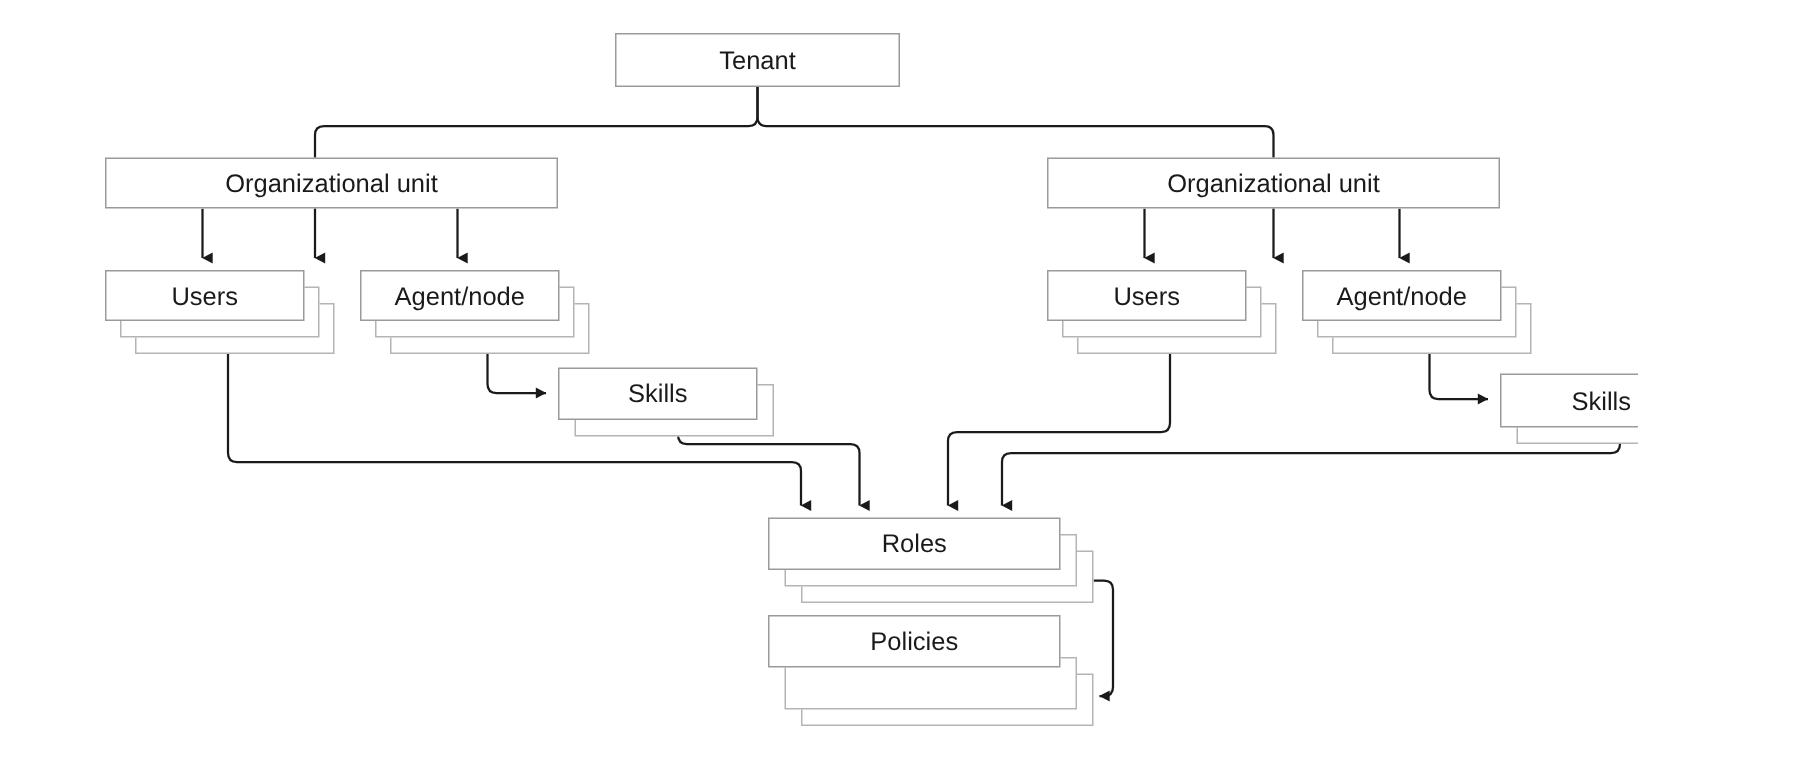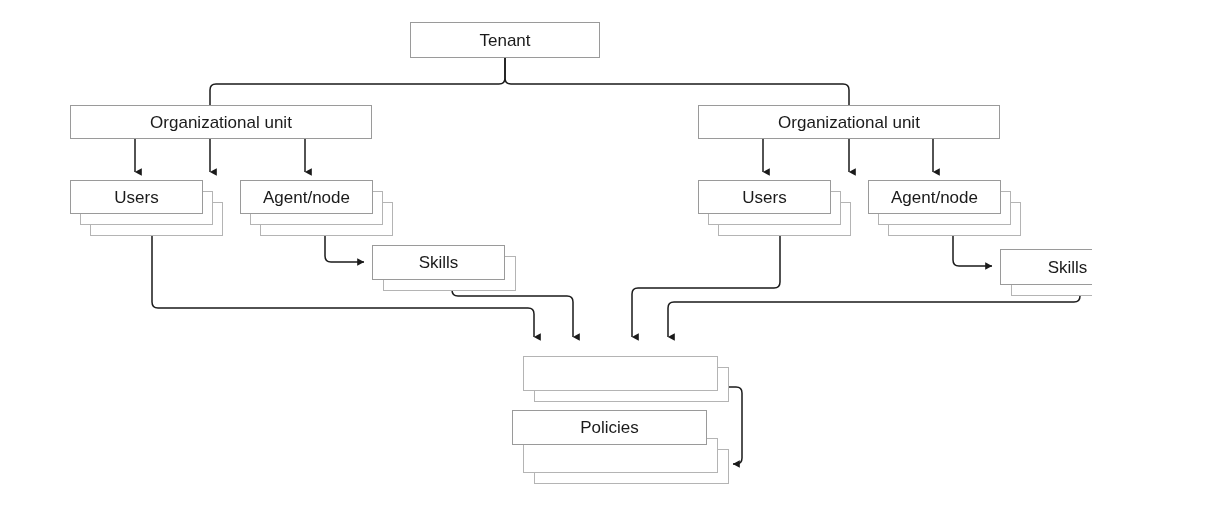--- a/index.html
+++ b/index.html
@@ -136,20 +136,23 @@
     <span class="node-label">Agent/node</span>
   </div>
 
   <div class="stack-shadow" style="left:1011px; top:260px; width:135px; height:36px;"></div>
   <div class="node-box" style="left:1000px; top:249px; width:135px; height:36px;">
     <span class="node-label">Skills</span>
   </div>
 
   <div class="stack-shadow" style="left:534px; top:367px; width:195px; height:35px;"></div>
   <div class="stack-shadow" style="left:523px; top:356px; width:195px; height:35px;"></div>
+  <div class="node-box" style="left:512px; top:345px; width:195px; height:35px;">
+    <span class="node-label">Roles</span>
+  </div>
 
   <div class="stack-shadow" style="left:534px; top:449px; width:195px; height:35px;"></div>
   <div class="stack-shadow" style="left:523px; top:438px; width:195px; height:35px;"></div>
   <div class="node-box" style="left:512px; top:410px; width:195px; height:35px;">
     <span class="node-label">Policies</span>
   </div>
 
 </div>
 
 </body></html>

